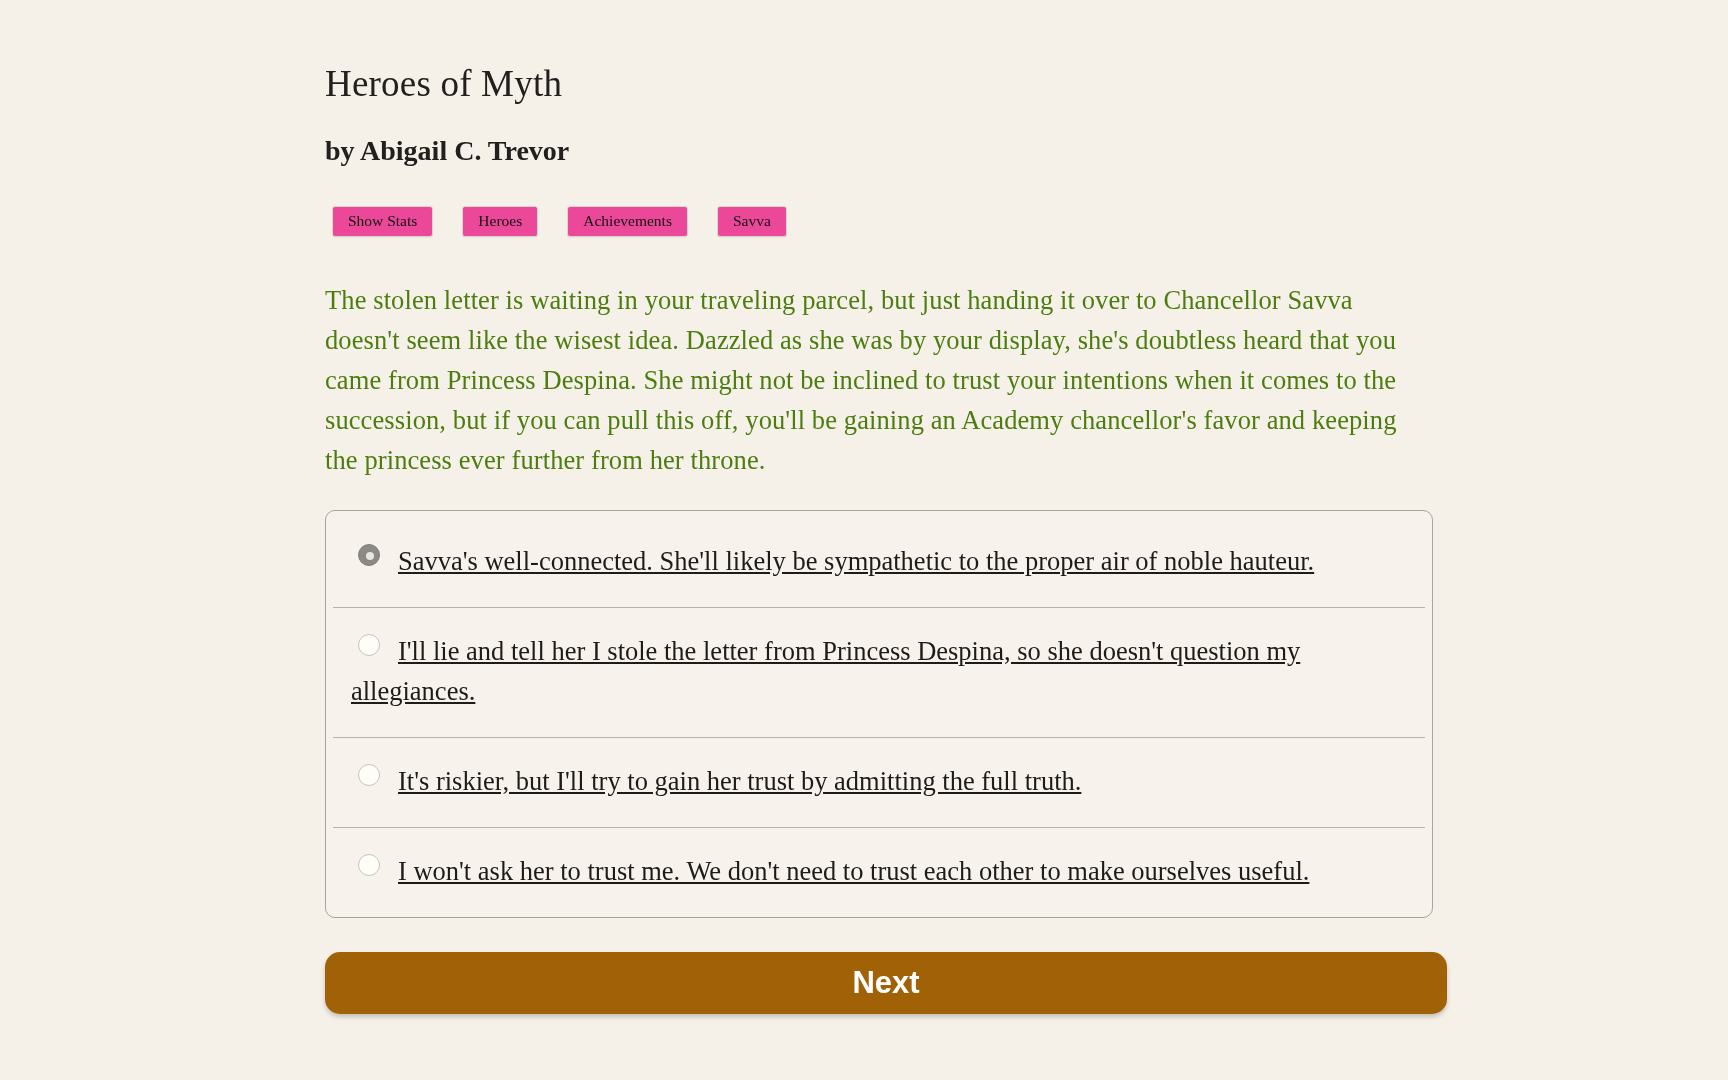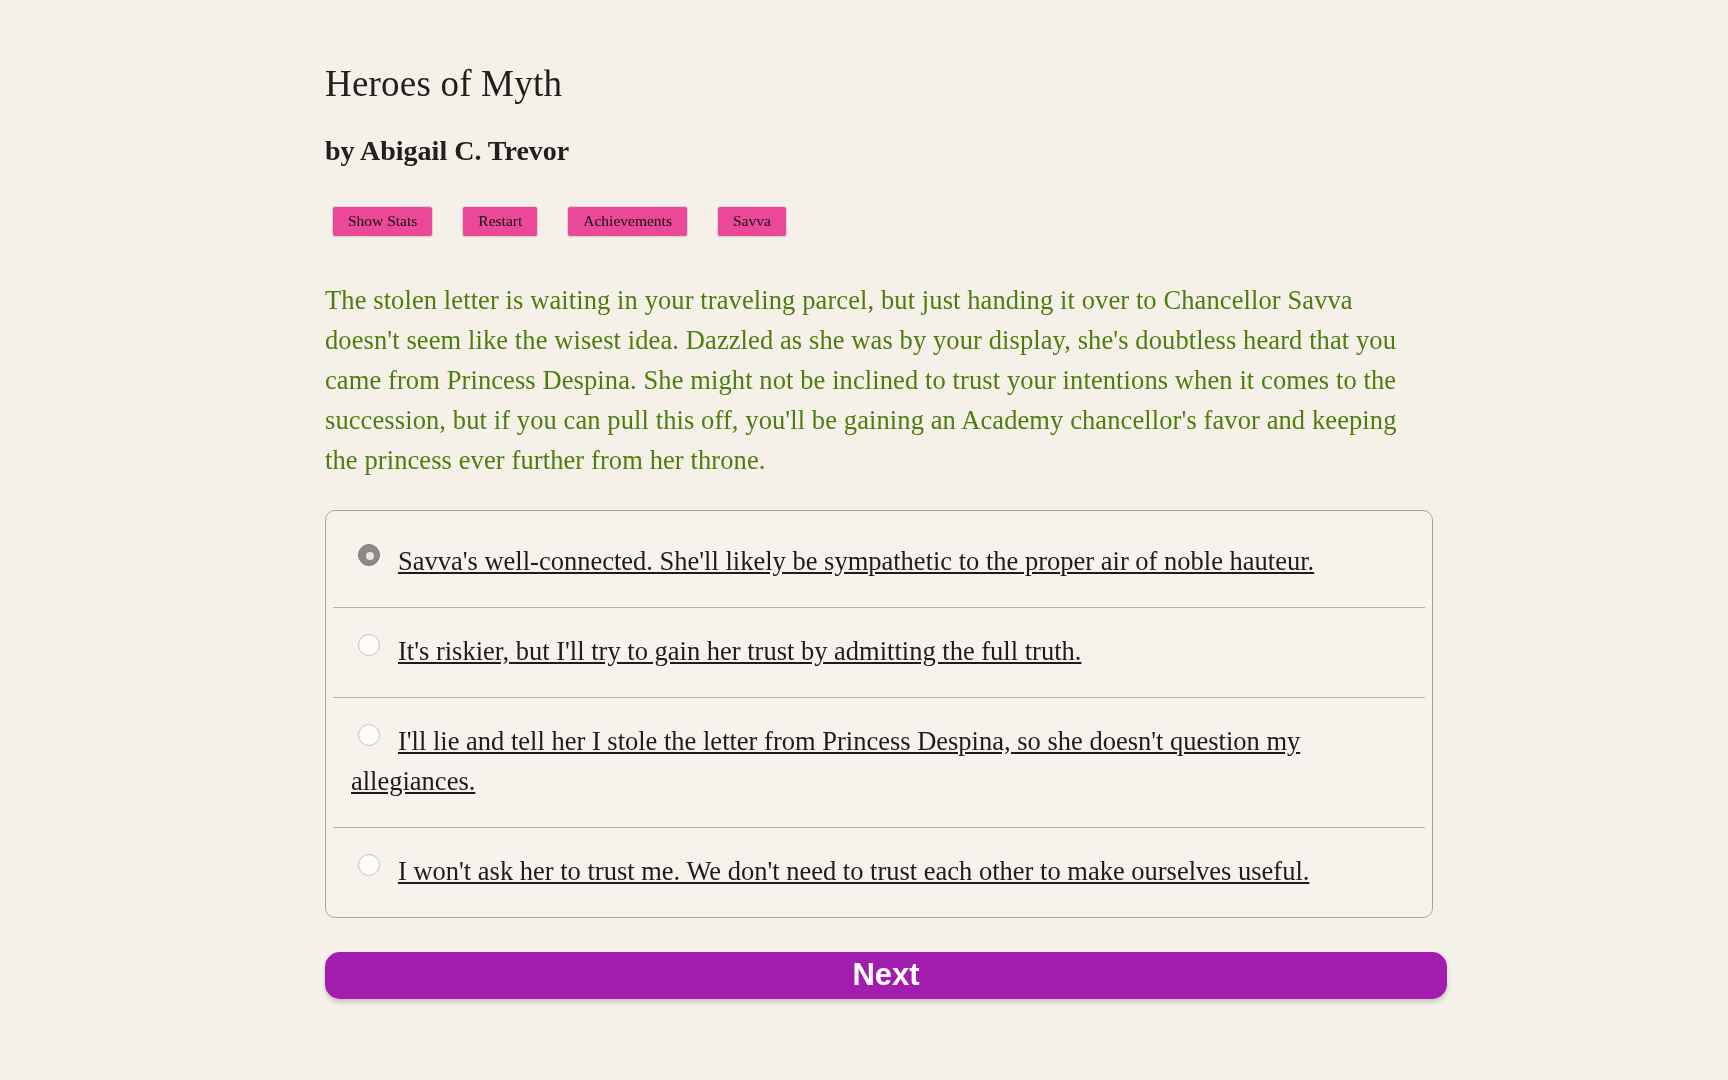--- a/index.html
+++ b/index.html
@@ -88,22 +88,22 @@
     content: '';
     position: absolute;
     left: 7px; top: 7px;
     width: 8px; height: 8px;
     border-radius: 50%;
     background: #e9e7e3;
   }
   .next-button {
     display: block;
     width: 100%;
-    height: 47px;
-    background: #a21caf;
+    height: 62px;
+    background: #a16207;
     border: none;
     border-radius: 15px;
     color: #ffffff;
     font-family: "Liberation Sans", sans-serif;
     font-size: 31px;
     font-weight: 700;
     cursor: pointer;
     box-shadow: 0 3px 4px rgba(60,55,45,0.25);
   }
 </style>
@@ -111,36 +111,36 @@
 <body>
 
 <div class="content">
 
   <h1 class="game-title">Heroes of Myth</h1>
 
   <div class="game-author">by Abigail C. Trevor</div>
 
   <div class="toolbar">
     <button>Show Stats</button>
-    <button>Restart</button>
+    <button>Heroes</button>
     <button>Achievements</button>
     <button>Savva</button>
   </div>
 
   <p class="story-paragraph">The stolen letter is waiting in your traveling parcel, but just handing it over to Chancellor Savva doesn't seem like the wisest idea. Dazzled as she was by your display, she's doubtless heard that you came from Princess Despina. She might not be inclined to trust your intentions when it comes to the succession, but if you can pull this off, you'll be gaining an Academy chancellor's favor and keeping the princess ever further from her throne.</p>
 
   <div class="choice-box">
     <div class="choice-row">
       <span class="radio selected"></span><span>Savva's well-connected. She'll likely be sympathetic to the proper air of noble hauteur.</span>
     </div>
     <div class="choice-row">
-      <span class="radio"></span><span>It's riskier, but I'll try to gain her trust by admitting the full truth.</span>
+      <span class="radio"></span><span>I'll lie and tell her I stole the letter from Princess Despina, so she doesn't question my allegiances.</span>
     </div>
     <div class="choice-row">
-      <span class="radio"></span><span>I'll lie and tell her I stole the letter from Princess Despina, so she doesn't question my allegiances.</span>
+      <span class="radio"></span><span>It's riskier, but I'll try to gain her trust by admitting the full truth.</span>
     </div>
     <div class="choice-row">
       <span class="radio"></span><span>I won't ask her to trust me. We don't need to trust each other to make ourselves useful.</span>
     </div>
   </div>
 
   <button class="next-button">Next</button>
 
 </div>
 

